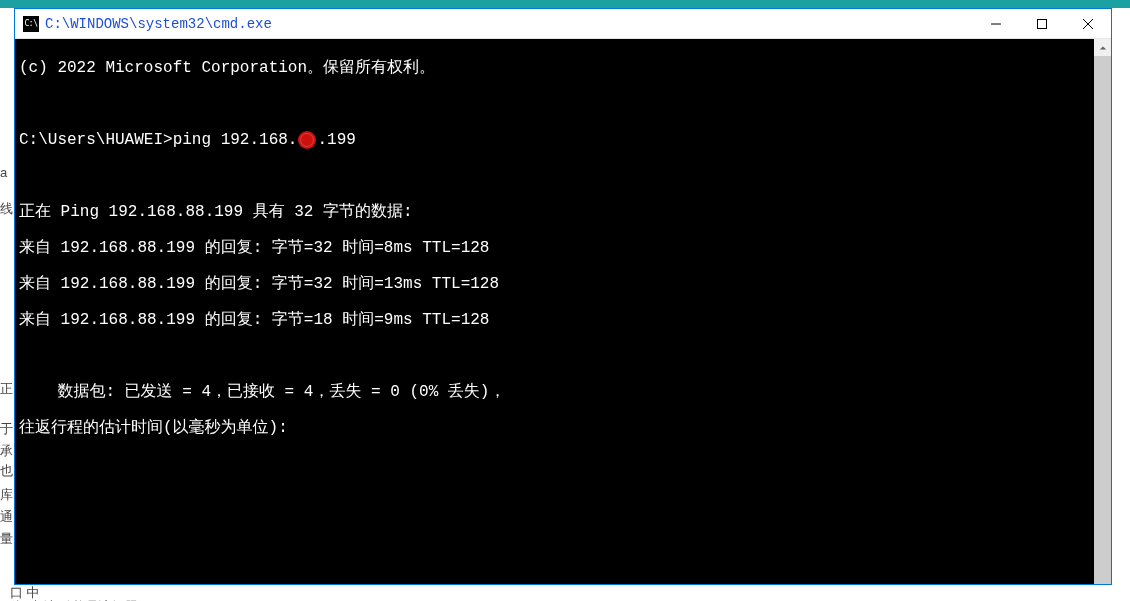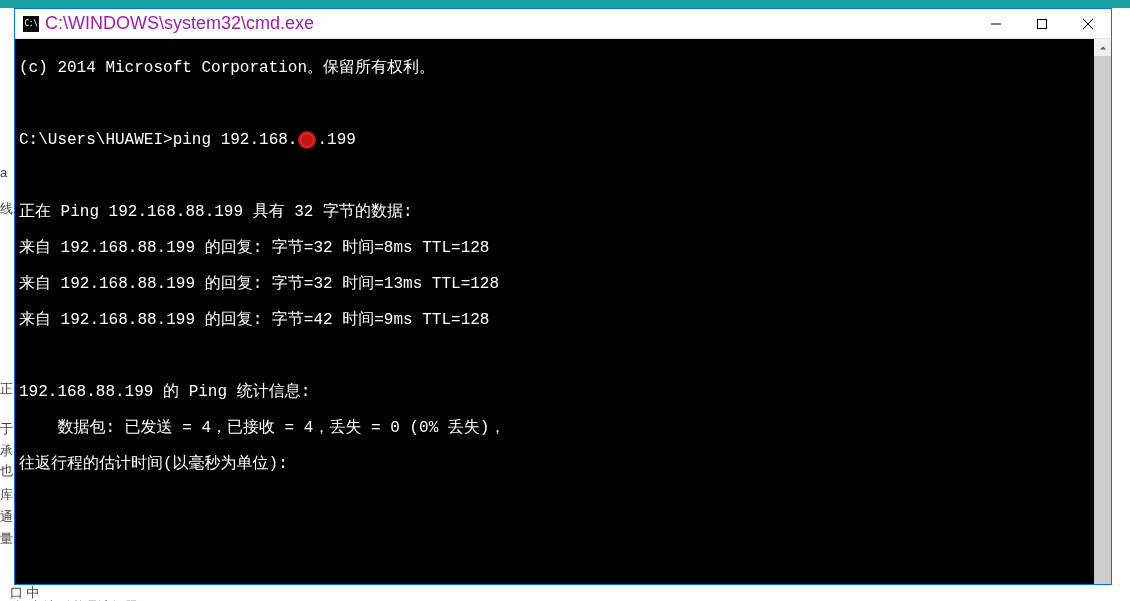--- a/index.html
+++ b/index.html
@@ -50,22 +50,23 @@
       display: flex;
       align-items: center;
       justify-content: center;
       font-size: 8px;
       color: #fff;
       font-family: monospace;
       letter-spacing: -0.5px;
     }
     .titlebar-text {
       flex: 1;
-      font-size: 18px;
-      color: #a21caf;
+      font-size: 14px;
+      color: #1d4ed8;
+      font-family: Liberation Mono, monospace;
     }
     .titlebar-buttons {
       display: flex;
       height: 100%;
     }
     .titlebar-btn {
       width: 46px;
       height: 100%;
       display: flex;
       align-items: center;
@@ -200,30 +201,29 @@
       <button class="titlebar-btn close">
         <svg viewBox="0 0 10 10">
             <line x1="0" y1="0" x2="10" y2="10"></line>
             <line x1="10" y1="0" x2="0" y2="10"></line>
           </svg>
       </button>
     </div>
   </div>
   <div class="console-area">
     <div class="console-content">
-<div class="console-line">(c) 2014 Microsoft Corporation。保留所有权利。</div>
+<div class="console-line">(c) 2022 Microsoft Corporation。保留所有权利。</div>
 <div class="console-line"> </div>
 <div class="prompt-line"><span>C:\Users\HUAWEI&gt;ping 192.168.</span><span class="censor-mark"></span><span>.199</span></div>
 <div class="console-line"> </div>
 <div class="console-line">正在 Ping 192.168.88.199 具有 32 字节的数据:</div>
 <div class="console-line">来自 192.168.88.199 的回复: 字节=32 时间=8ms TTL=128</div>
 <div class="console-line">来自 192.168.88.199 的回复: 字节=32 时间=13ms TTL=128</div>
-<div class="console-line">来自 192.168.88.199 的回复: 字节=42 时间=9ms TTL=128</div>
-<div class="console-line"> </div>
-<div class="console-line">192.168.88.199 的 Ping 统计信息:</div>
+<div class="console-line">来自 192.168.88.199 的回复: 字节=18 时间=9ms TTL=128</div>
+<div class="console-line"> </div>
 <div class="console-line">    数据包: 已发送 = 4，已接收 = 4，丢失 = 0 (0% 丢失)，</div>
 <div class="console-line">往返行程的估计时间(以毫秒为单位):</div>
 <div class="console-line"> </div>
 
     </div>
     <div class="scrollbar">
       <button class="scrollbar-btn">
         <svg viewBox="0 0 10 10">
             <path d="M1 7 L5 3 L9 7 Z"></path>
           </svg>

